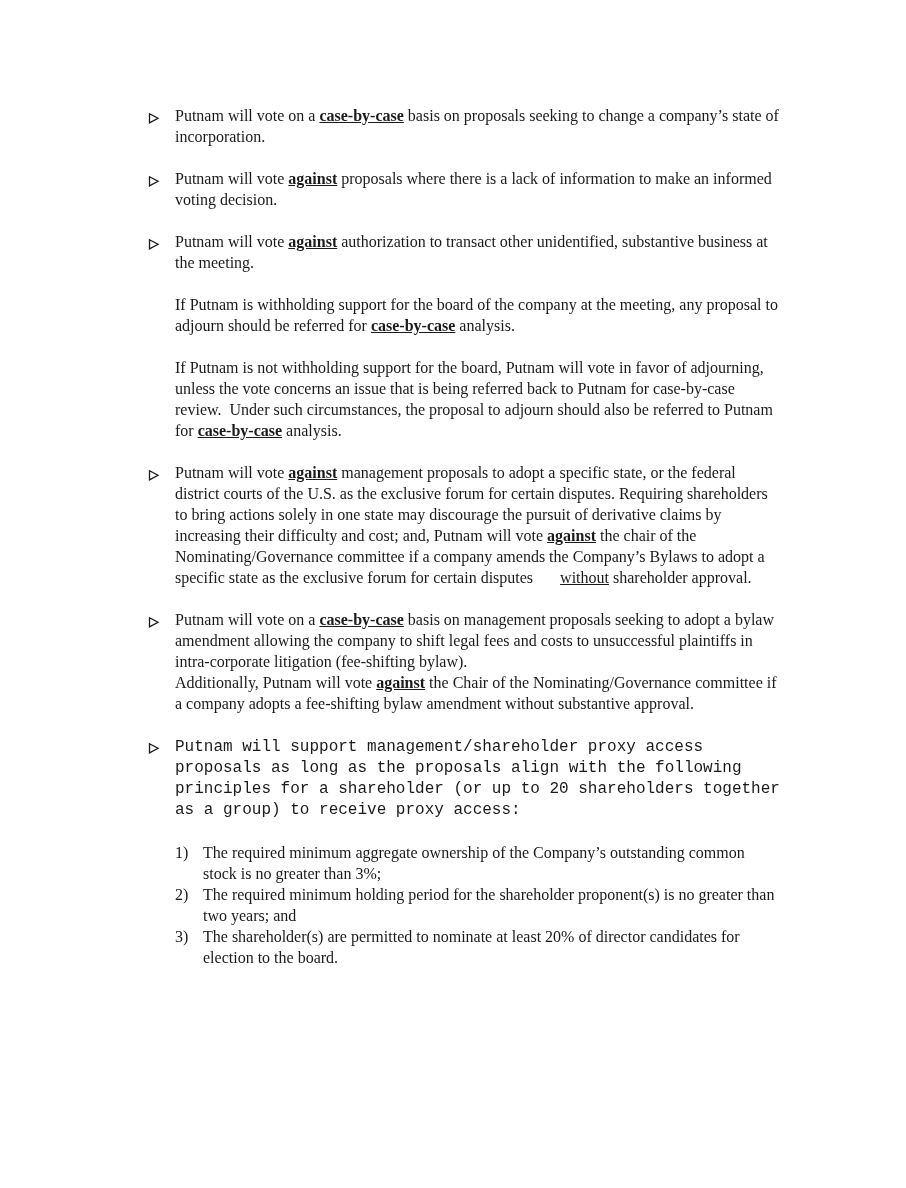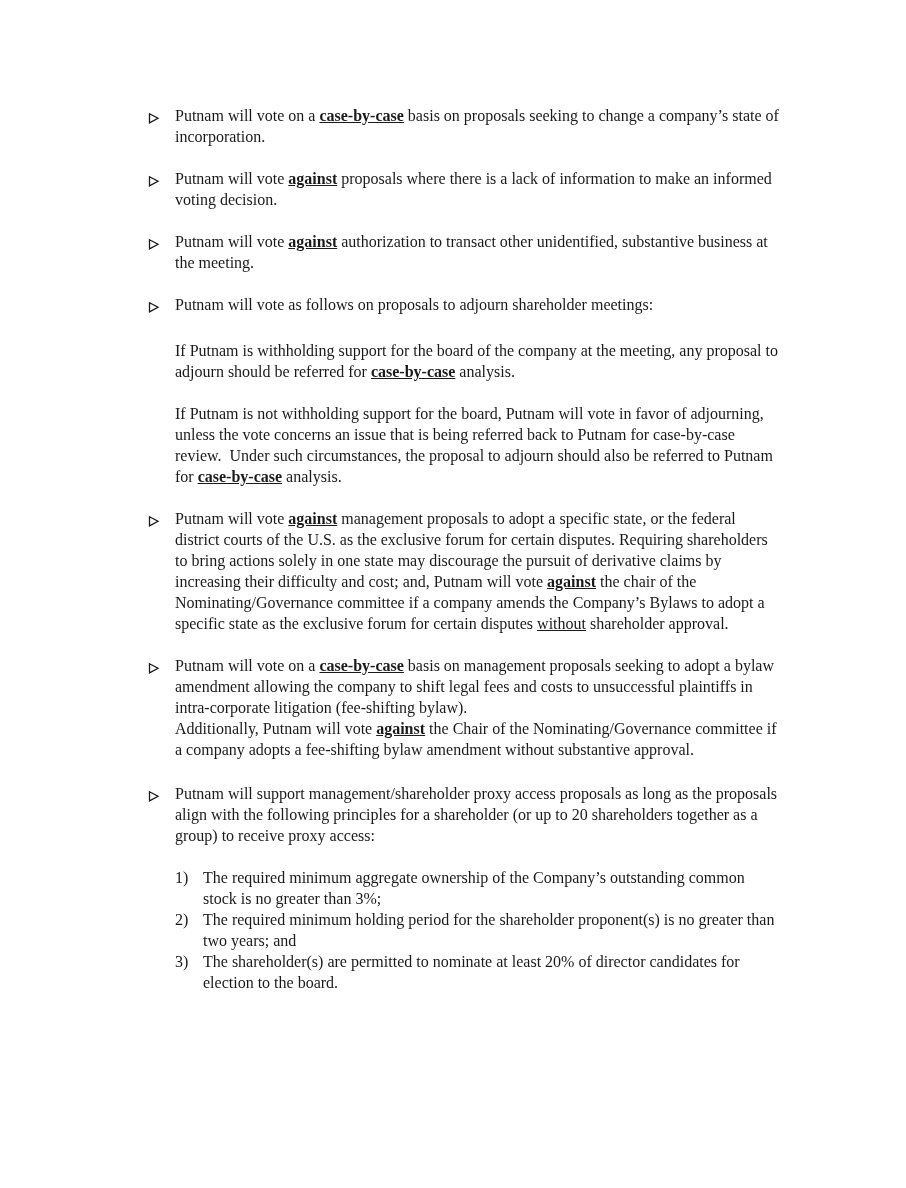--- a/index.html
+++ b/index.html
@@ -16,36 +16,36 @@
   }
   .content {
     position: absolute;
     left: 148px;
     top: 105px;
     width: 633px;
   }
   .block { display: flex; margin: 0 0 21px 0; }
   .block.paragraph { margin-left: 27px; align-items: center; }
   .block.numbered { margin-left: 27px; margin-bottom: 0; }
-  .block.extra-top { margin-top: 23px; }
+  .block.extra-top { margin-top: 23px; font-family: Liberation Mono, monospace; }
   .marker {
     width: 27px;
     flex-shrink: 0;
     padding-top: 4px;
   }
   .num {
     width: 28px;
     flex-shrink: 0;
   }
   .text {
     flex: 1;
     white-space: pre-wrap;
   }
   .bu { font-weight: bold; text-decoration: underline; }
-  .u { text-decoration: underline; }
+  .u { text-decoration: underline; margin-left: 23px; }
   .page-number {
     position: absolute;
     left: 788px;
     top: 1123px;
     font-size: 15px;
   }
 </style>
 </head>
 <body>
 
@@ -61,26 +61,20 @@
         <span class="marker"><svg width="12" height="13" viewBox="0 0 12 13">
             <path d="M1.5 1.8 L10 6.3 L1.5 10.8 Z" fill="none" stroke="#1a1a1a" stroke-width="1.3"></path>
           </svg></span>
         <span class="text"><span>Putnam will vote </span><span class="bu">against</span><span> proposals where there is a lack of information to make an informed voting decision.</span></span>
       </div>
       <div class="block bullet">
         <span class="marker"><svg width="12" height="13" viewBox="0 0 12 13">
             <path d="M1.5 1.8 L10 6.3 L1.5 10.8 Z" fill="none" stroke="#1a1a1a" stroke-width="1.3"></path>
           </svg></span>
         <span class="text"><span>Putnam will vote </span><span class="bu">against</span><span> authorization to transact other unidentified, substantive business at the meeting.</span></span>
-      </div>
-      <div class="block bullet">
-        <span class="marker"><svg width="12" height="13" viewBox="0 0 12 13">
-            <path d="M1.5 1.8 L10 6.3 L1.5 10.8 Z" fill="none" stroke="#1a1a1a" stroke-width="1.3"></path>
-          </svg></span>
-        <span class="text"><span>Putnam will vote as follows on proposals to adjourn shareholder meetings:</span></span>
       </div>
       <div class="block paragraph">
         <span class="text"><span>If Putnam is withholding support for the board of the company at the meeting, any proposal to adjourn should be referred for </span><span class="bu">case-by-case</span><span> analysis.</span></span>
       </div>
       <div class="block paragraph">
         <span class="text"><span>If Putnam is not withholding support for the board, Putnam will vote in favor of adjourning, unless the vote concerns an issue that is being referred back to Putnam for case-by-case review.  Under such circumstances, the proposal to adjourn should also be referred to Putnam for </span><span class="bu">case-by-case</span><span> analysis.</span></span>
       </div>
       <div class="block bullet">
         <span class="marker"><svg width="12" height="13" viewBox="0 0 12 13">
             <path d="M1.5 1.8 L10 6.3 L1.5 10.8 Z" fill="none" stroke="#1a1a1a" stroke-width="1.3"></path>

